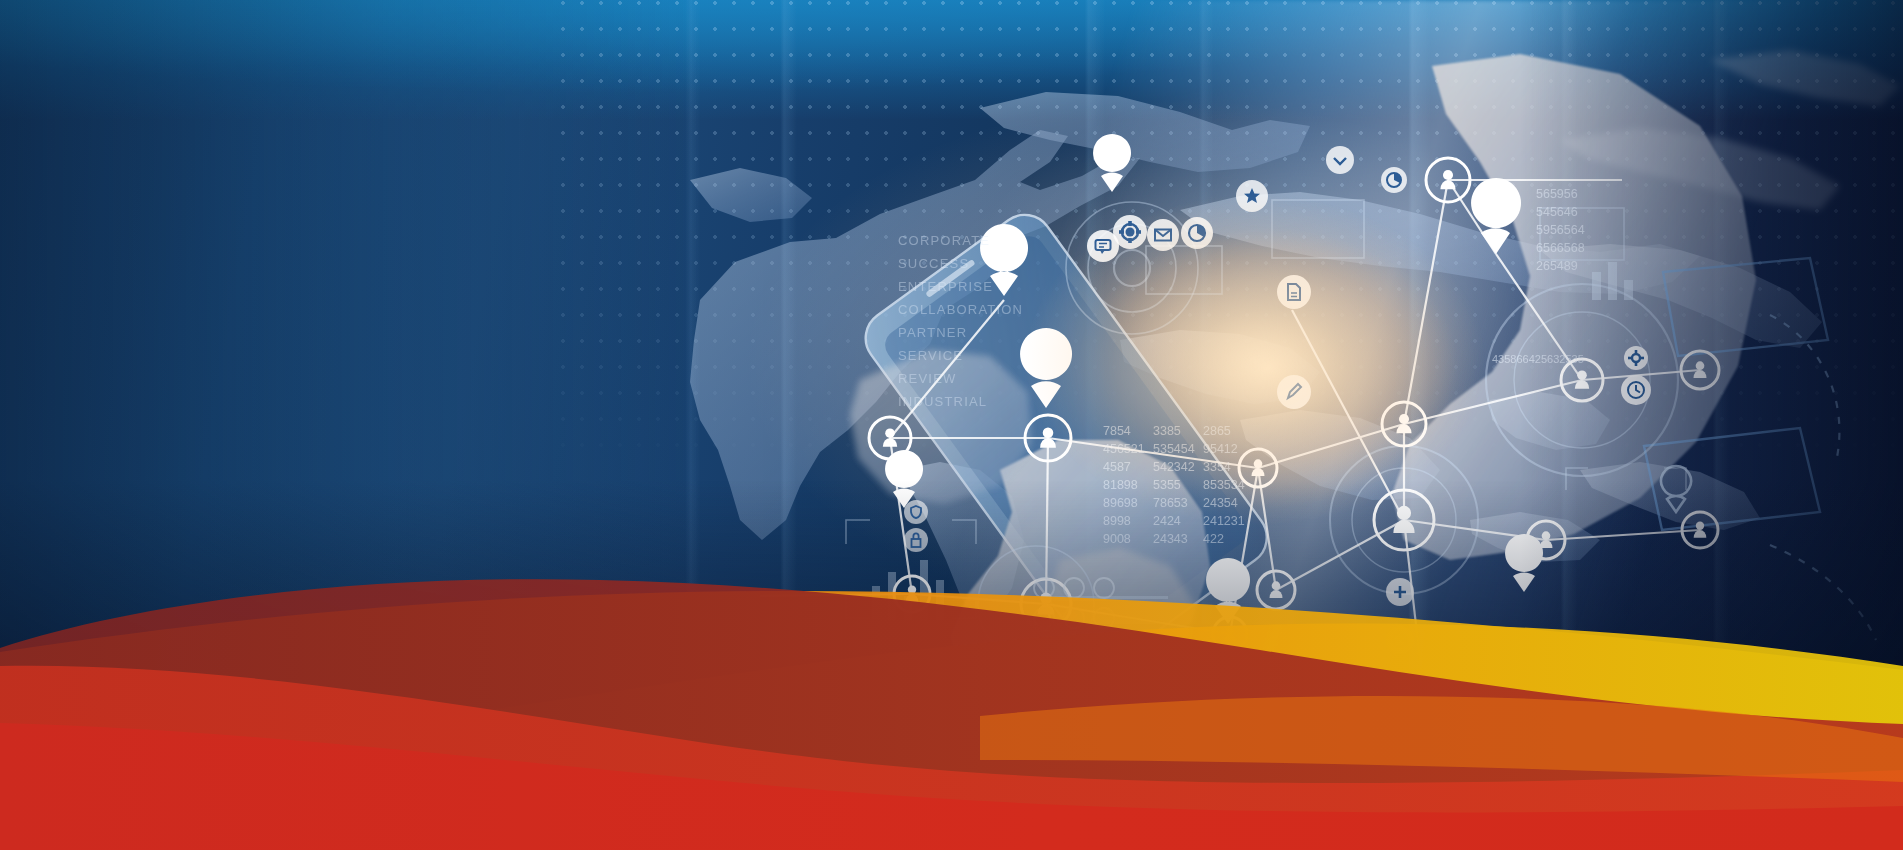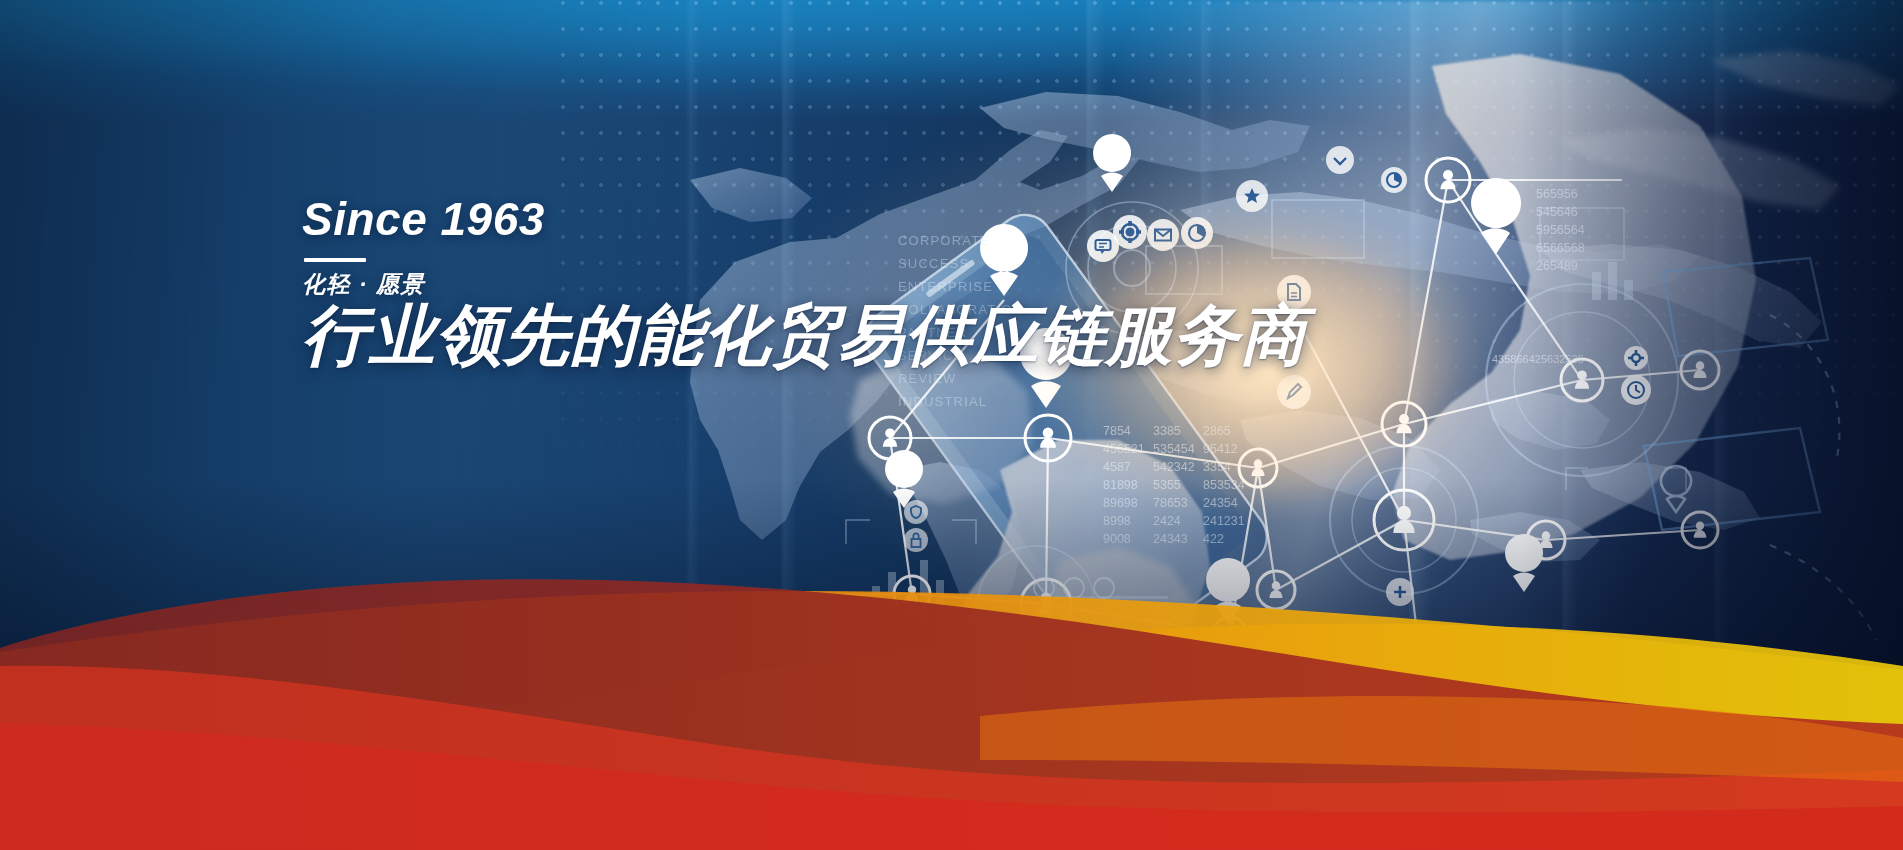--- a/index.html
+++ b/index.html
@@ -502,26 +502,20 @@
       <text x="1536" y="270">265489</text>
       <text x="1492" y="363" font-size="11">435866425632535</text>
     </g>
   </svg>
 
   <div class="layer" id="glow-warm"></div>
   <div class="layer" id="vign-left"></div>
   <div class="layer" id="vign-right"></div>
   <div class="layer" id="vign-bottom"></div>
 
-  <div id="copy">
-    <div id="since">Since 1963</div>
-    <div id="rule"></div>
-    <div id="kicker">化轻 · 愿景</div>
-    <div id="headline">行业领先的能化贸易供应链服务商</div>
-  </div>
 
   <svg id="waves" viewBox="0 0 1903 330" preserveAspectRatio="none">
     <defs>
       <linearGradient id="gAmber" x1="0" y1="0" x2="1" y2="0">
         <stop offset="0%" stop-color="#e05a12"></stop>
         <stop offset="38%" stop-color="#e8820d"></stop>
         <stop offset="72%" stop-color="#e9a90b"></stop>
         <stop offset="100%" stop-color="#e2c20a"></stop>
       </linearGradient>
       <linearGradient id="gDarkRed" x1="0" y1="0" x2="1" y2="0">

